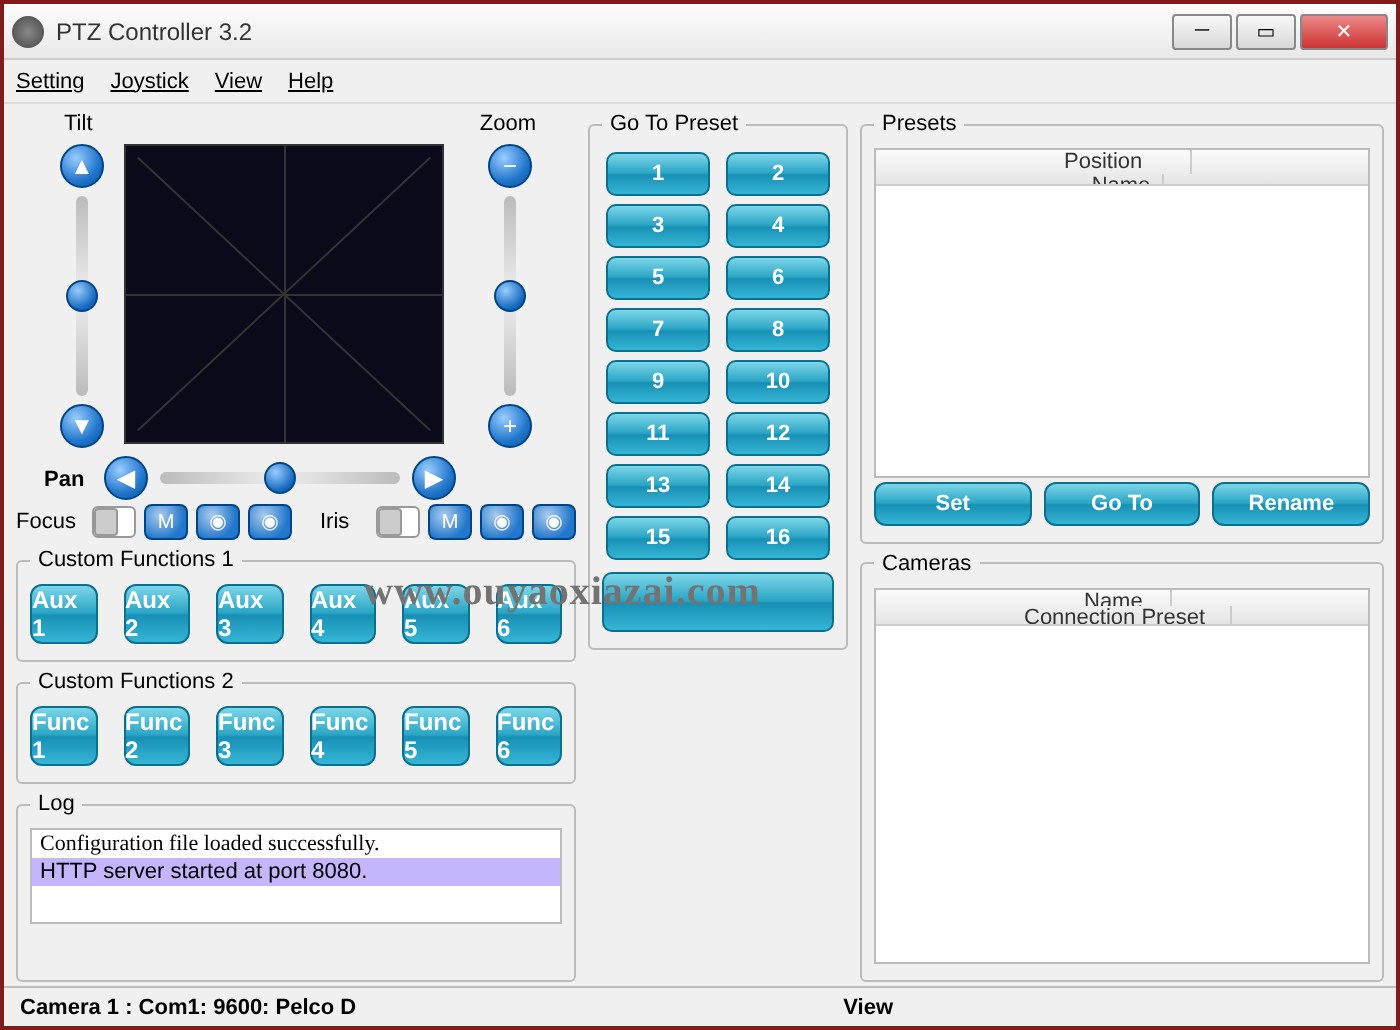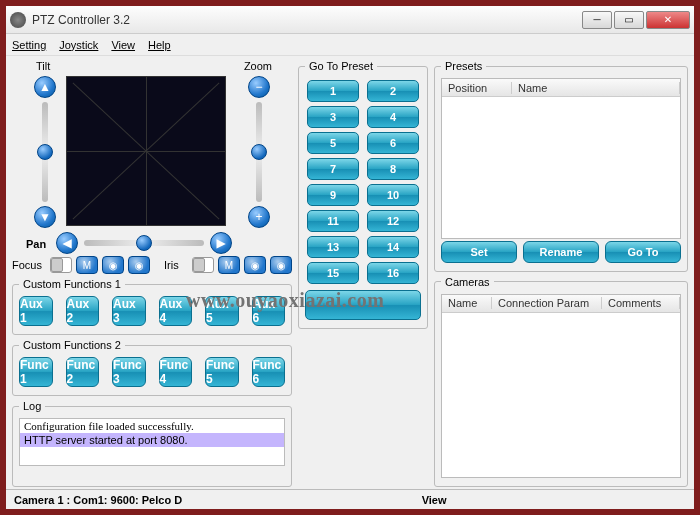--- a/index.html
+++ b/index.html
@@ -1,17 +1,17 @@
 <!DOCTYPE html>
 <html><head>
 <meta charset="utf-8">
 <style>
 * { box-sizing: border-box; margin: 0; padding: 0; font-family: Tahoma, sans-serif; font-size: 11px; }
 body { background: #fff; }
-.window { width: 700px; height: 515px; border: 6px solid #7f1d1d; background: #f0f0f0; display: flex; flex-direction: column; }
+.window { width: 700px; height: 515px; border: 2px solid #7f1d1d; background: #f0f0f0; display: flex; flex-direction: column; }
 .titlebar { height: 28px; background: linear-gradient(#fdfdfd, #e8e8e8); border-bottom: 1px solid #ccc; display: flex; align-items: center; padding: 0 4px; }
 .titlebar-icon { width: 16px; height: 16px; background: radial-gradient(#888, #444); border-radius: 50%; margin-right: 6px; }
 .titlebar-title { flex: 1; color: #333; font-size: 12px; }
 .winbtns { display: flex; gap: 0; }
 .winbtn { width: 30px; height: 18px; border: 1px solid #888; background: linear-gradient(#f8f8f8,#d8d8d8); border-radius: 2px; margin-left: 2px; display:flex; align-items:center; justify-content:center; font-size:10px; cursor:pointer;}
 .winbtn.close { background: linear-gradient(#e88,#c33); color:#fff; width:44px;}
 .menubar { height: 22px; background: #f0f0f0; display: flex; align-items: center; padding: 0 6px; gap: 13px; border-bottom: 1px solid #ddd;}
 .menubar span { text-decoration: underline; cursor: pointer; }
 .content { flex: 1; display: flex; padding: 4px 6px 2px 6px; gap: 6px; background:#f0f0f0; overflow:hidden;}
 .leftcol { width: 280px; display: flex; flex-direction: column; gap: 4px; }
@@ -36,21 +36,21 @@
 .toggle { width:22px; height:16px; border:1px solid #999; background:#fff; border-radius:3px; position:relative;}
 .toggle::after{content:"";position:absolute;width:10px;height:12px;background:#ccc;border:1px solid #999;top:0;left:0;border-radius:2px;}
 fieldset { border: 1px solid #bbb; border-radius: 3px; padding: 6px 6px 8px 6px; background: #f0f0f0; }
 fieldset > legend { padding: 0 4px; font-size: 11px; }
 .btn-row { display: flex; gap: 13px; }
 .glass-btn { flex:1; height: 30px; border-radius: 6px; background: linear-gradient(#7cd6e8,#2aa5c5 48%,#1890b5 52%,#35b5d5); border:1px solid #0a7090; color:#fff; font-weight:bold; font-size:12px; cursor:pointer; display:flex;align-items:center;justify-content:center;}
 .preset-grid { display: grid; grid-template-columns: 1fr 1fr; gap: 4px 8px; padding: 2px 2px;}
 .preset-btn { height: 22px; border-radius: 5px; background: linear-gradient(#7cd6e8,#2aa5c5 48%,#1890b5 52%,#35b5d5); border:1px solid #0a7090; color:#fff; font-weight:bold; display:flex;align-items:center;justify-content:center; cursor:pointer;}
 .big-preset { height: 30px; margin-top: 4px; }
 .listbox { background:#fff; border:1px solid #bbb; flex:1; overflow:hidden;}
-.listhead { display:flex; background: linear-gradient(#fafafa,#e5e5e5); border-bottom:1px solid #ccc; height:18px; align-items:center;}
+.listhead { display:flex; background: linear-gradient(#fafafa,#e5e5e5); border-bottom:1px solid #ccc; height:18px; align-items:center;flex-direction:column;}
 .listhead > div { padding: 0 6px; border-right:1px solid #ccc; font-size:11px; color:#333; white-space:nowrap; overflow:hidden;}
 .btn-bar { display:flex; gap:6px; margin-top:2px;}
 .btn-bar .glass-btn { flex:1; height:22px; font-size:11px;}
 .logbox { background:#fff; border:1px solid #bbb; height:48px; overflow:auto; font-size:11px;}
 .logbox .l1 { padding:1px 4px;font-family:Liberation Serif, serif;}
 .logbox .l2 { background:#c4b5fd; color:#000; padding:1px 4px;}
 .statusbar { height: 20px; border-top:1px solid #bbb; background:#f0f0f0; display:flex; align-items:center; padding:0 8px; font-size:11px; font-weight:bold;}
 .watermark { position:absolute; left:180px; top:233px; font-size:20px; font-weight:bold; color:#737373; letter-spacing:0.5px; pointer-events:none; z-index:50; font-family: 'Times New Roman', serif;}
 </style>
 </head>
@@ -183,31 +183,31 @@
       <fieldset style="flex:1; display:flex; flex-direction:column;">
         <legend>Presets</legend>
         <div class="listbox">
           <div class="listhead">
             <div style="width:70px;">Position</div>
             <div style="flex:1;">Name</div>
           </div>
         </div>
         <div class="btn-bar">
           <div class="glass-btn">Set</div>
+          <div class="glass-btn">Go To</div>
           <div class="glass-btn">Rename</div>
-          <div class="glass-btn">Go To</div>
         </div>
       </fieldset>
 
       <fieldset style="flex:1; display:flex; flex-direction:column;">
         <legend>Cameras</legend>
         <div class="listbox">
           <div class="listhead">
             <div style="width:50px;">Name</div>
-            <div style="width:110px;">Connection Param</div>
+            <div style="width:110px;">Connection Preset</div>
             <div style="flex:1;">Comments</div>
           </div>
         </div>
       </fieldset>
     </div>
   </div>
 
   <div class="statusbar">
     <span>Camera 1 : Com1: 9600: Pelco D</span>
     <span style="flex:1"></span>

